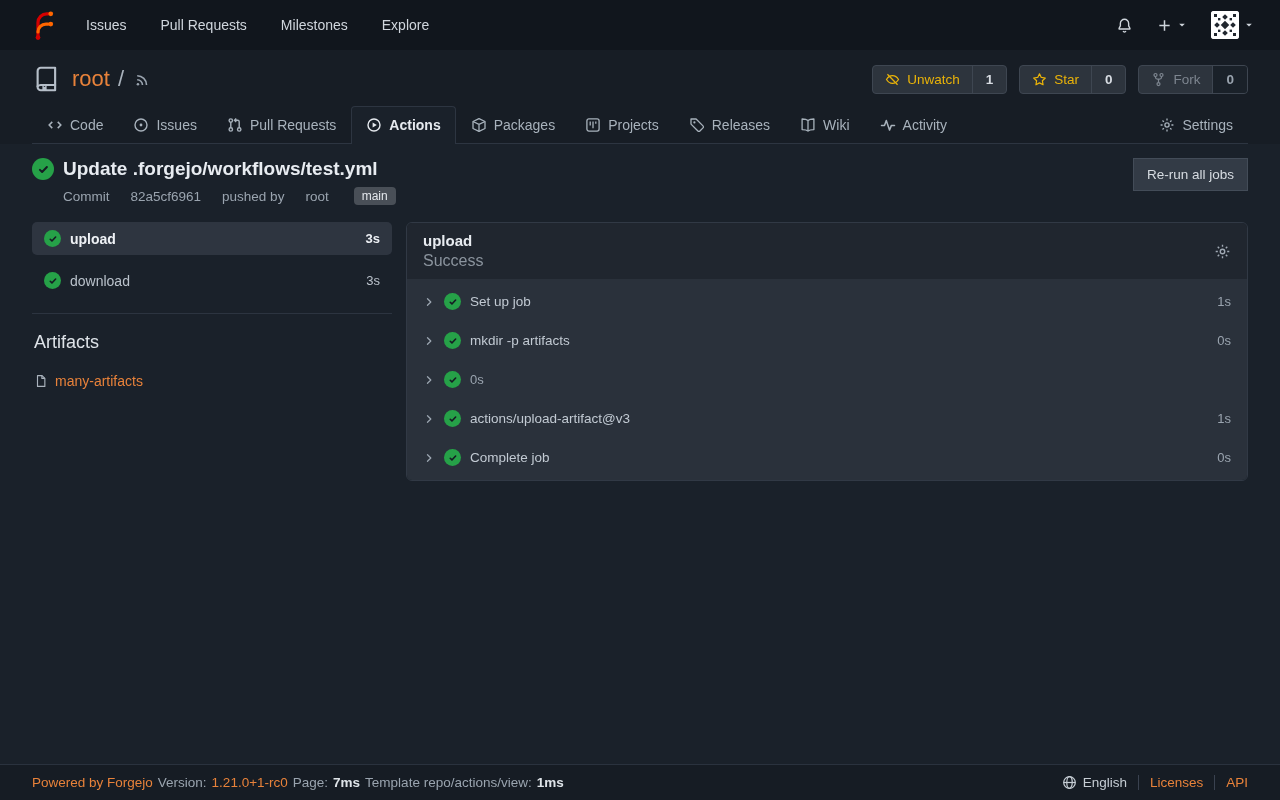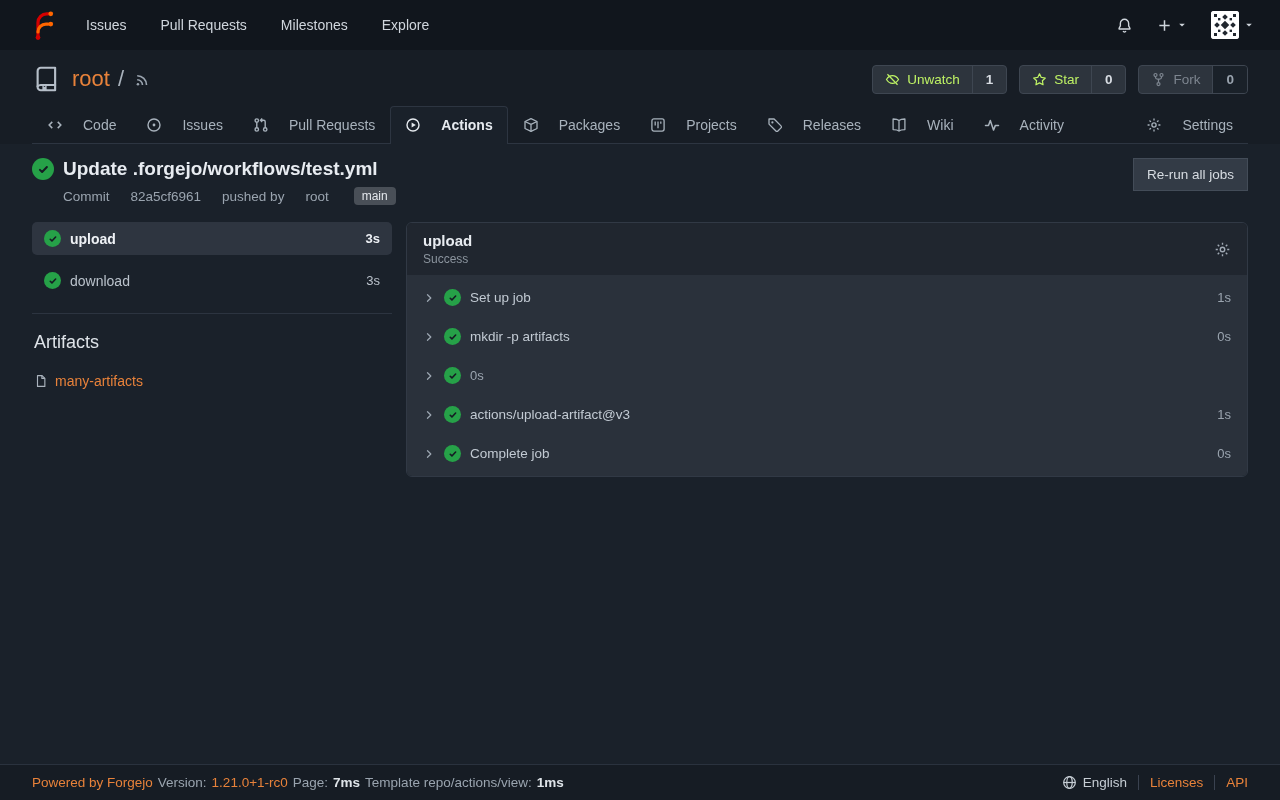--- a/index.html
+++ b/index.html
@@ -29,29 +29,29 @@
   
   .repo-header { background:#171d25; flex:0 0 auto; padding:14px 32px 0 32px; }
   .repo-title-row { display:flex; align-items:center; }
   .repo-icon { color:#b6bfc9; margin-right:10px; }
   .repo-name { font-size:22px; display:flex; align-items:baseline; gap:8px; }
   .repo-name a { color:#e8823a; cursor:pointer; }
   .repo-sep { color:#aab3bd; }
   .rss { color:#9aa4af; margin-left:10px; cursor:pointer; }
   .repo-actions { margin-left:auto; display:flex; gap:12px; }
   .btn-group { display:flex; border:1px solid #3e4651; border-radius:4px; overflow:hidden; background:#2d343d; }
-  .btn-main { display:flex; align-items:center; gap:7px; padding:6px 12px; color:#bef264; font-size:13.5px; cursor:pointer; }
+  .btn-main { display:flex; align-items:center; gap:7px; padding:6px 12px; color:#eab308; font-size:13.5px; cursor:pointer; }
   .btn-count { padding:6px 13px; color:#d7dce2; font-size:13.5px; border-left:1px solid #3e4651; cursor:pointer; font-weight:600; }
   .btn-group.disabled .btn-main { color:#7d858f; cursor:default; }
   .btn-group.disabled .btn-count { background:#1a2129; color:#9aa4af; }
 
   
   .tabs { display:flex; align-items:flex-end; margin-top:12px; border-bottom:1px solid #2d3541; }
   .tab {
-    display:flex; align-items:center; gap:20px; padding:10px 14px;
+    display:flex; align-items:center; gap:7px; padding:10px 14px;
     color:#a8b2bc; font-size:14px; cursor:pointer; border:1px solid transparent;
     border-bottom:none; border-radius:4px 4px 0 0;
   }
   .tab.active {
     background:#1a212a; color:#e6eaef; font-weight:600;
     border-color:#2d3541; margin-bottom:-1px; padding-bottom:11px;
   }
   .tab-settings { margin-left:auto; }
 
   
@@ -84,21 +84,21 @@
   .sidebar-divider { border:none; border-top:1px solid #2c3440; margin:16px 0 0 0; }
   .artifacts-heading { font-size:18px; font-weight:400; color:#dee3e8; margin:18px 0 20px 2px; }
   .artifact-item { display:flex; align-items:center; gap:7px; margin-left:2px; }
   .artifact-item .file-ic { color:#aab3bd; }
   .artifact-link { color:#e8823a; font-size:14px; cursor:pointer; }
 
   
   .panel { border:1px solid #313945; border-radius:6px; overflow:hidden; align-self:start; }
   .panel-header { background:#20262f; padding:9px 16px; display:flex; align-items:center; }
   .panel-job-name { font-size:15px; font-weight:700; color:#e8ecf1; }
-  .panel-status { font-size:12px; color:#8b949e; margin-top:3px; }
+  .panel-status { font-size:16px; color:#8b949e; margin-top:3px; }
   .panel-gear { margin-left:auto; color:#a0a9b4; cursor:pointer; }
   .steps { background:#2a313b; padding:3px 0; }
   .step { display:flex; align-items:center; gap:9px; padding:11px 16px; cursor:pointer; }
   .step-chev { color:#9aa4af; display:flex; }
   .step-name { flex:1; color:#c2cad3; font-size:13.5px; }
   .step-dur { color:#9aa4af; font-size:13px; }
 
   
   .check { border-radius:50%; background:#26a148; display:flex; align-items:center; justify-content:center; flex:0 0 auto; }
   .check.lg { width:22px; height:22px; }

